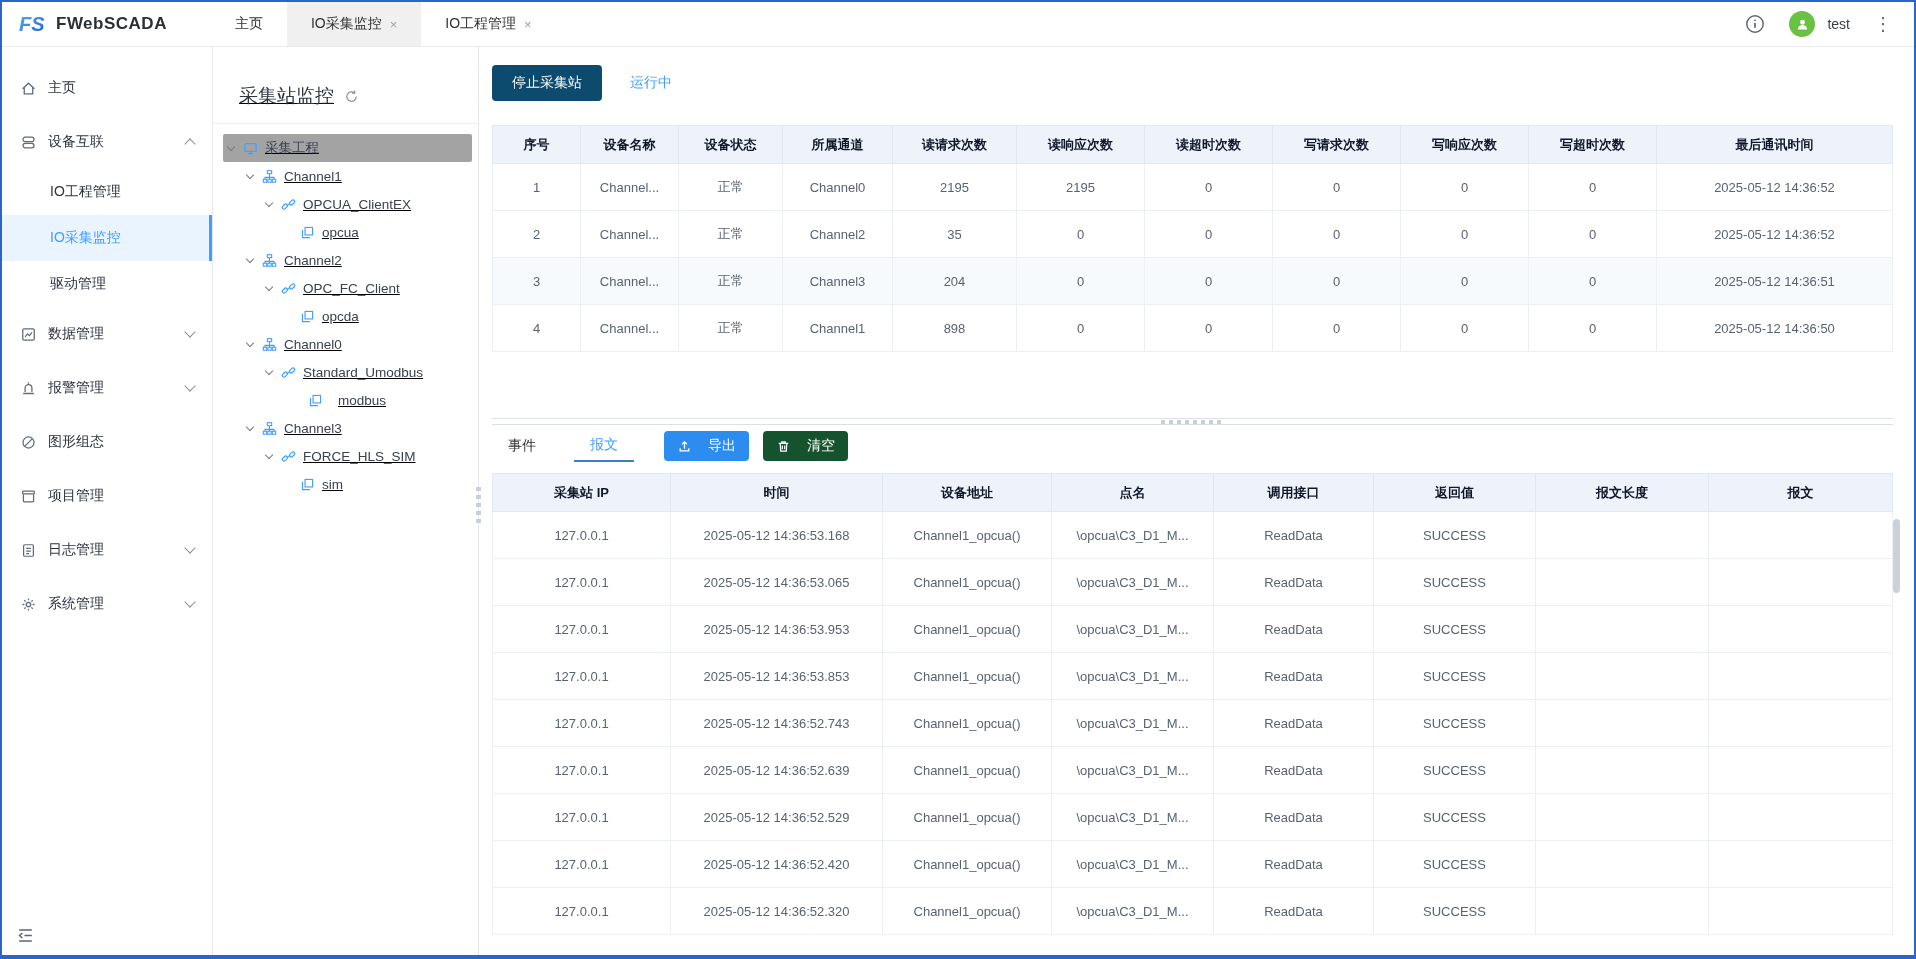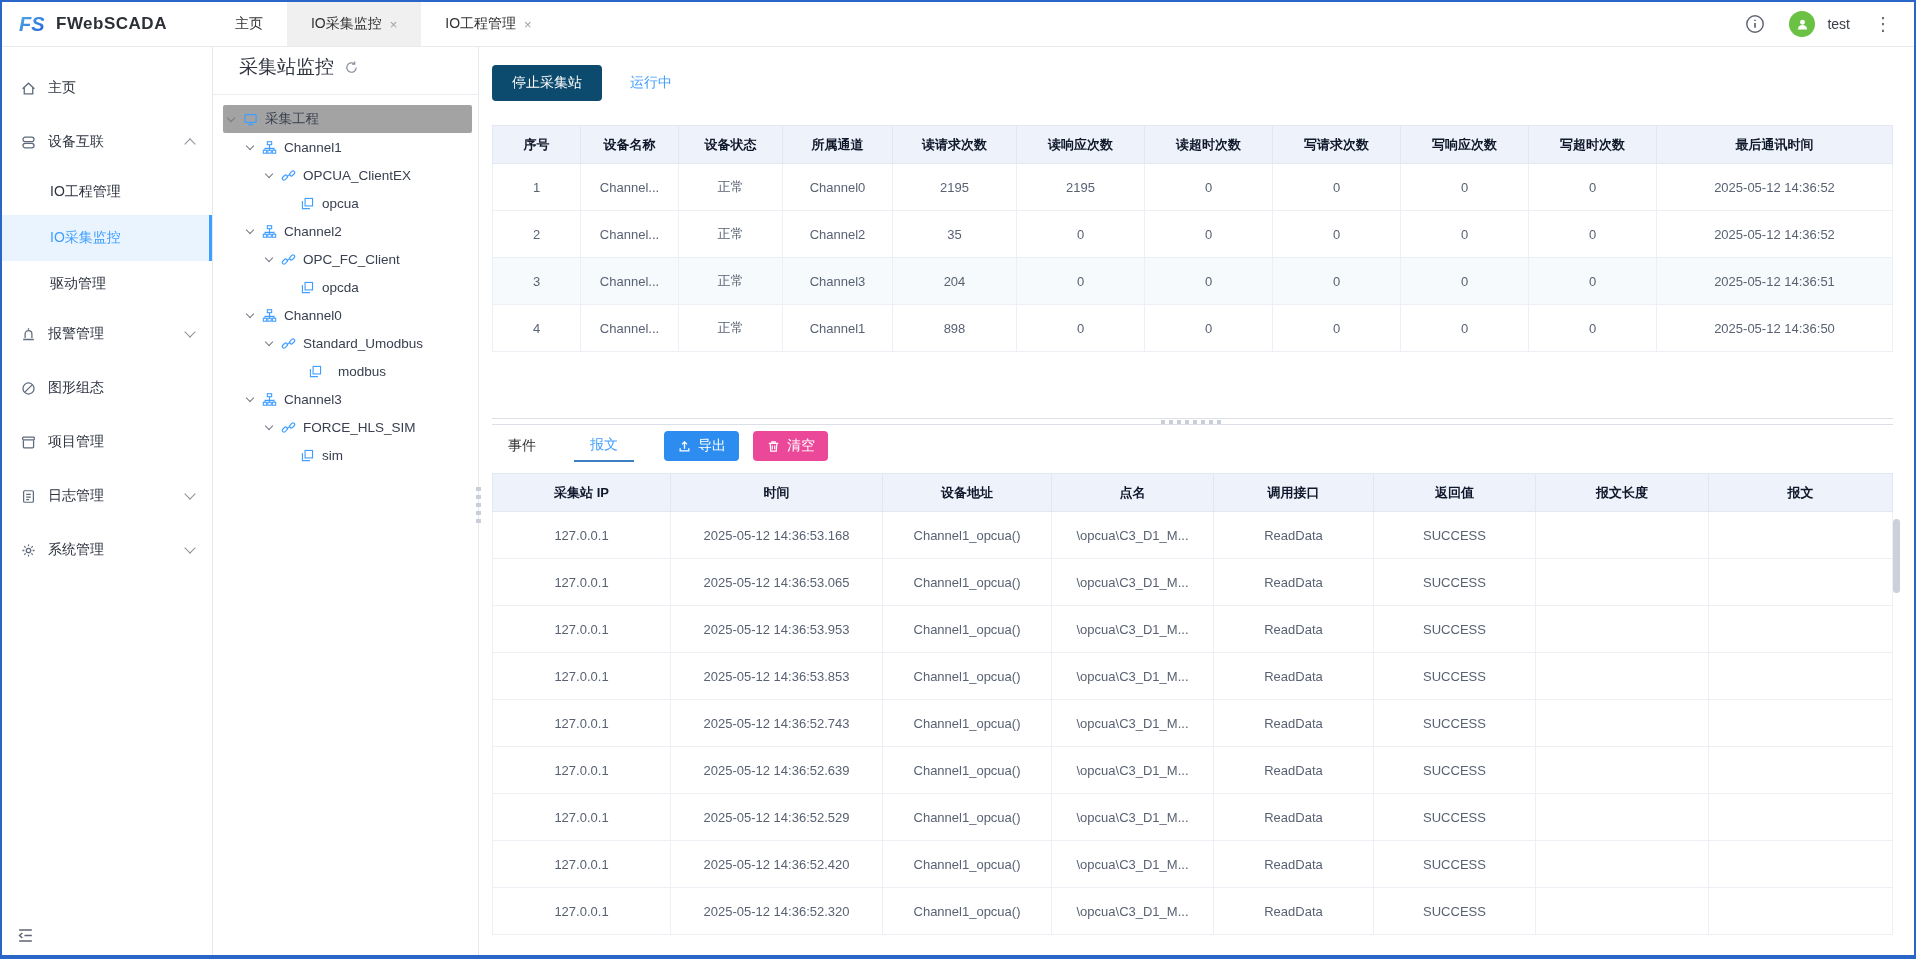--- a/index.html
+++ b/index.html
@@ -30,21 +30,21 @@
   .side-item { height:54px; display:flex; align-items:center; padding:0 18px; gap:11px; font-size:14px; color:#2e3340; cursor:pointer; }
   .s-icon { width:17px; height:17px; display:flex; }
   .s-icon svg { width:17px; height:17px; }
   .side-sub { height:46px; display:flex; align-items:center; padding-left:48px; font-size:14px; color:#2e3340; cursor:pointer; }
   .side-sub.active { background:#e9f4fe; color:#409eff; border-right:3px solid #409eff; }
   .chev { width:8px; height:8px; border-right:1.4px solid #8a9099; border-bottom:1.4px solid #8a9099; display:inline-block; margin-left:auto; }
   .chev.down { transform:rotate(45deg); margin-top:-4px; }
   .chev.up { transform:rotate(-135deg); margin-top:4px; }
   .fold-btn { position:absolute; left:14px; bottom:10px; width:19px; height:19px; }
   
-  .tree-panel { flex:0 0 266px; border-right:1px solid #e6e8ec; padding-top:1px; overflow:hidden; }
+  .tree-panel { flex:0 0 266px; border-right:1px solid #e6e8ec; padding-top:30px; overflow:hidden;text-decoration:underline; }
   .tree-head { display:flex; align-items:center; gap:10px; padding:6px 0 14px 26px; border-bottom:1px solid #ebeef2; }
   .tree-title { font-size:19px; color:#303541; }
   .refresh { width:15px; height:15px; display:flex; }
   .tree { padding:10px 6px 0 10px; }
   .tnode { height:28px; display:flex; align-items:center; font-size:13.5px; color:#3a4050; cursor:pointer; border-radius:2px; }
   .tnode.selected { background:#a3a3a3; }
   .caret { width:6px; height:6px; border-right:1.4px solid #737a86; border-bottom:1.4px solid #737a86; transform:rotate(45deg); margin-right:9px; margin-top:-3px; flex:0 0 auto; }
   .caret.empty { border:none; }
   .t-icon { width:15px; height:15px; margin-right:7px; flex:0 0 auto; display:flex; }
   .t-icon svg { width:15px; height:15px; }
@@ -60,23 +60,23 @@
   table.tbl { width:100%; border-collapse:collapse; table-layout:fixed; font-size:13px; }
   .tbl th { height:38px; background:#eef3fb; color:#0f172a; font-weight:bold; border:1px solid #e2e8f1; text-align:center; }
   .tbl td { height:47px; border:1px solid #eceff4; text-align:center; color:#596273; overflow:hidden; white-space:nowrap; text-overflow:ellipsis; }
   .tbl tr.hl td { background:#f6fafd; }
   .h-split { margin-top:66px; height:7px; border-top:1px solid #dcdfe6; border-bottom:1px solid #dcdfe6; position:relative; cursor:row-resize; }
   .h-split .grip { position:absolute; left:50%; top:1px; transform:translateX(-50%); width:64px; height:4px;
                    background:repeating-linear-gradient(90deg,#c9cfd9 0 4px,transparent 4px 8px); }
   .msg-toolbar { margin-top:5px; height:32px; display:flex; align-items:center; }
   .mtab { padding:0 16px; height:32px; display:flex; align-items:center; font-size:14px; color:#303133; margin-right:22px; cursor:pointer; }
   .mtab.active { color:#409eff; border-bottom:2px solid #3a7fc2; }
-  .btn { height:30px; border:none; border-radius:4px; color:#fff; font-size:14px; display:flex; align-items:center; gap:6px; padding:0 13px; cursor:pointer; }
+  .btn { height:30px; border:none; border-radius:4px; color:#fff; font-size:14px; display:flex; align-items:center; gap:16px; padding:0 13px; cursor:pointer; }
   .exp-btn { background:#2d8cf0; margin-left:8px; }
-  .clr-btn { background:#ec4899; margin-left:14px; }
+  .clr-btn { background:#14532d; margin-left:14px; }
   .btn svg { width:15px; height:15px; }
   .msg-wrap { margin-top:11px; position:relative; }
   .scroll-thumb { position:absolute; right:-7px; top:46px; width:7px; height:74px; background:#ccd1d9; border-radius:4px; cursor:pointer; }
 </style>
 </head>
 <body>
 
 <div class="page">
 
   <div class="topbar">
@@ -153,20 +153,32 @@
           <div class="side-sub active">
             <span>IO采集监控</span>
           </div>
           <div class="side-sub">
             <span>驱动管理</span>
           </div>
           <div class="side-item">
             <span class="s-icon">
               <svg viewBox="0 0 16 16">
                 <g fill="none" stroke="#5f6b7c" stroke-width="1.2">
+                  <rect x="2.6" y="2.8" width="10.8" height="10.4" rx="1.2"></rect>
+                  <path d="M4.8 10.2 7 7.5l1.9 1.6 2.3-3"></path>
+                </g>
+              </svg>
+            </span>
+            <span>数据管理</span>
+            <span class="chev down"></span>
+          </div>
+          <div class="side-item">
+            <span class="s-icon">
+              <svg viewBox="0 0 16 16">
+                <g fill="none" stroke="#5f6b7c" stroke-width="1.2">
                   <path d="M4.8 11.2V7.6a3.2 3.2 0 0 1 6.4 0v3.6"></path>
                   <path d="M3 12.7h10M8 2.2v1.3"></path>
                 </g>
               </svg>
             </span>
             <span>报警管理</span>
             <span class="chev down"></span>
           </div>
           <div class="side-item">
             <span class="s-icon">

